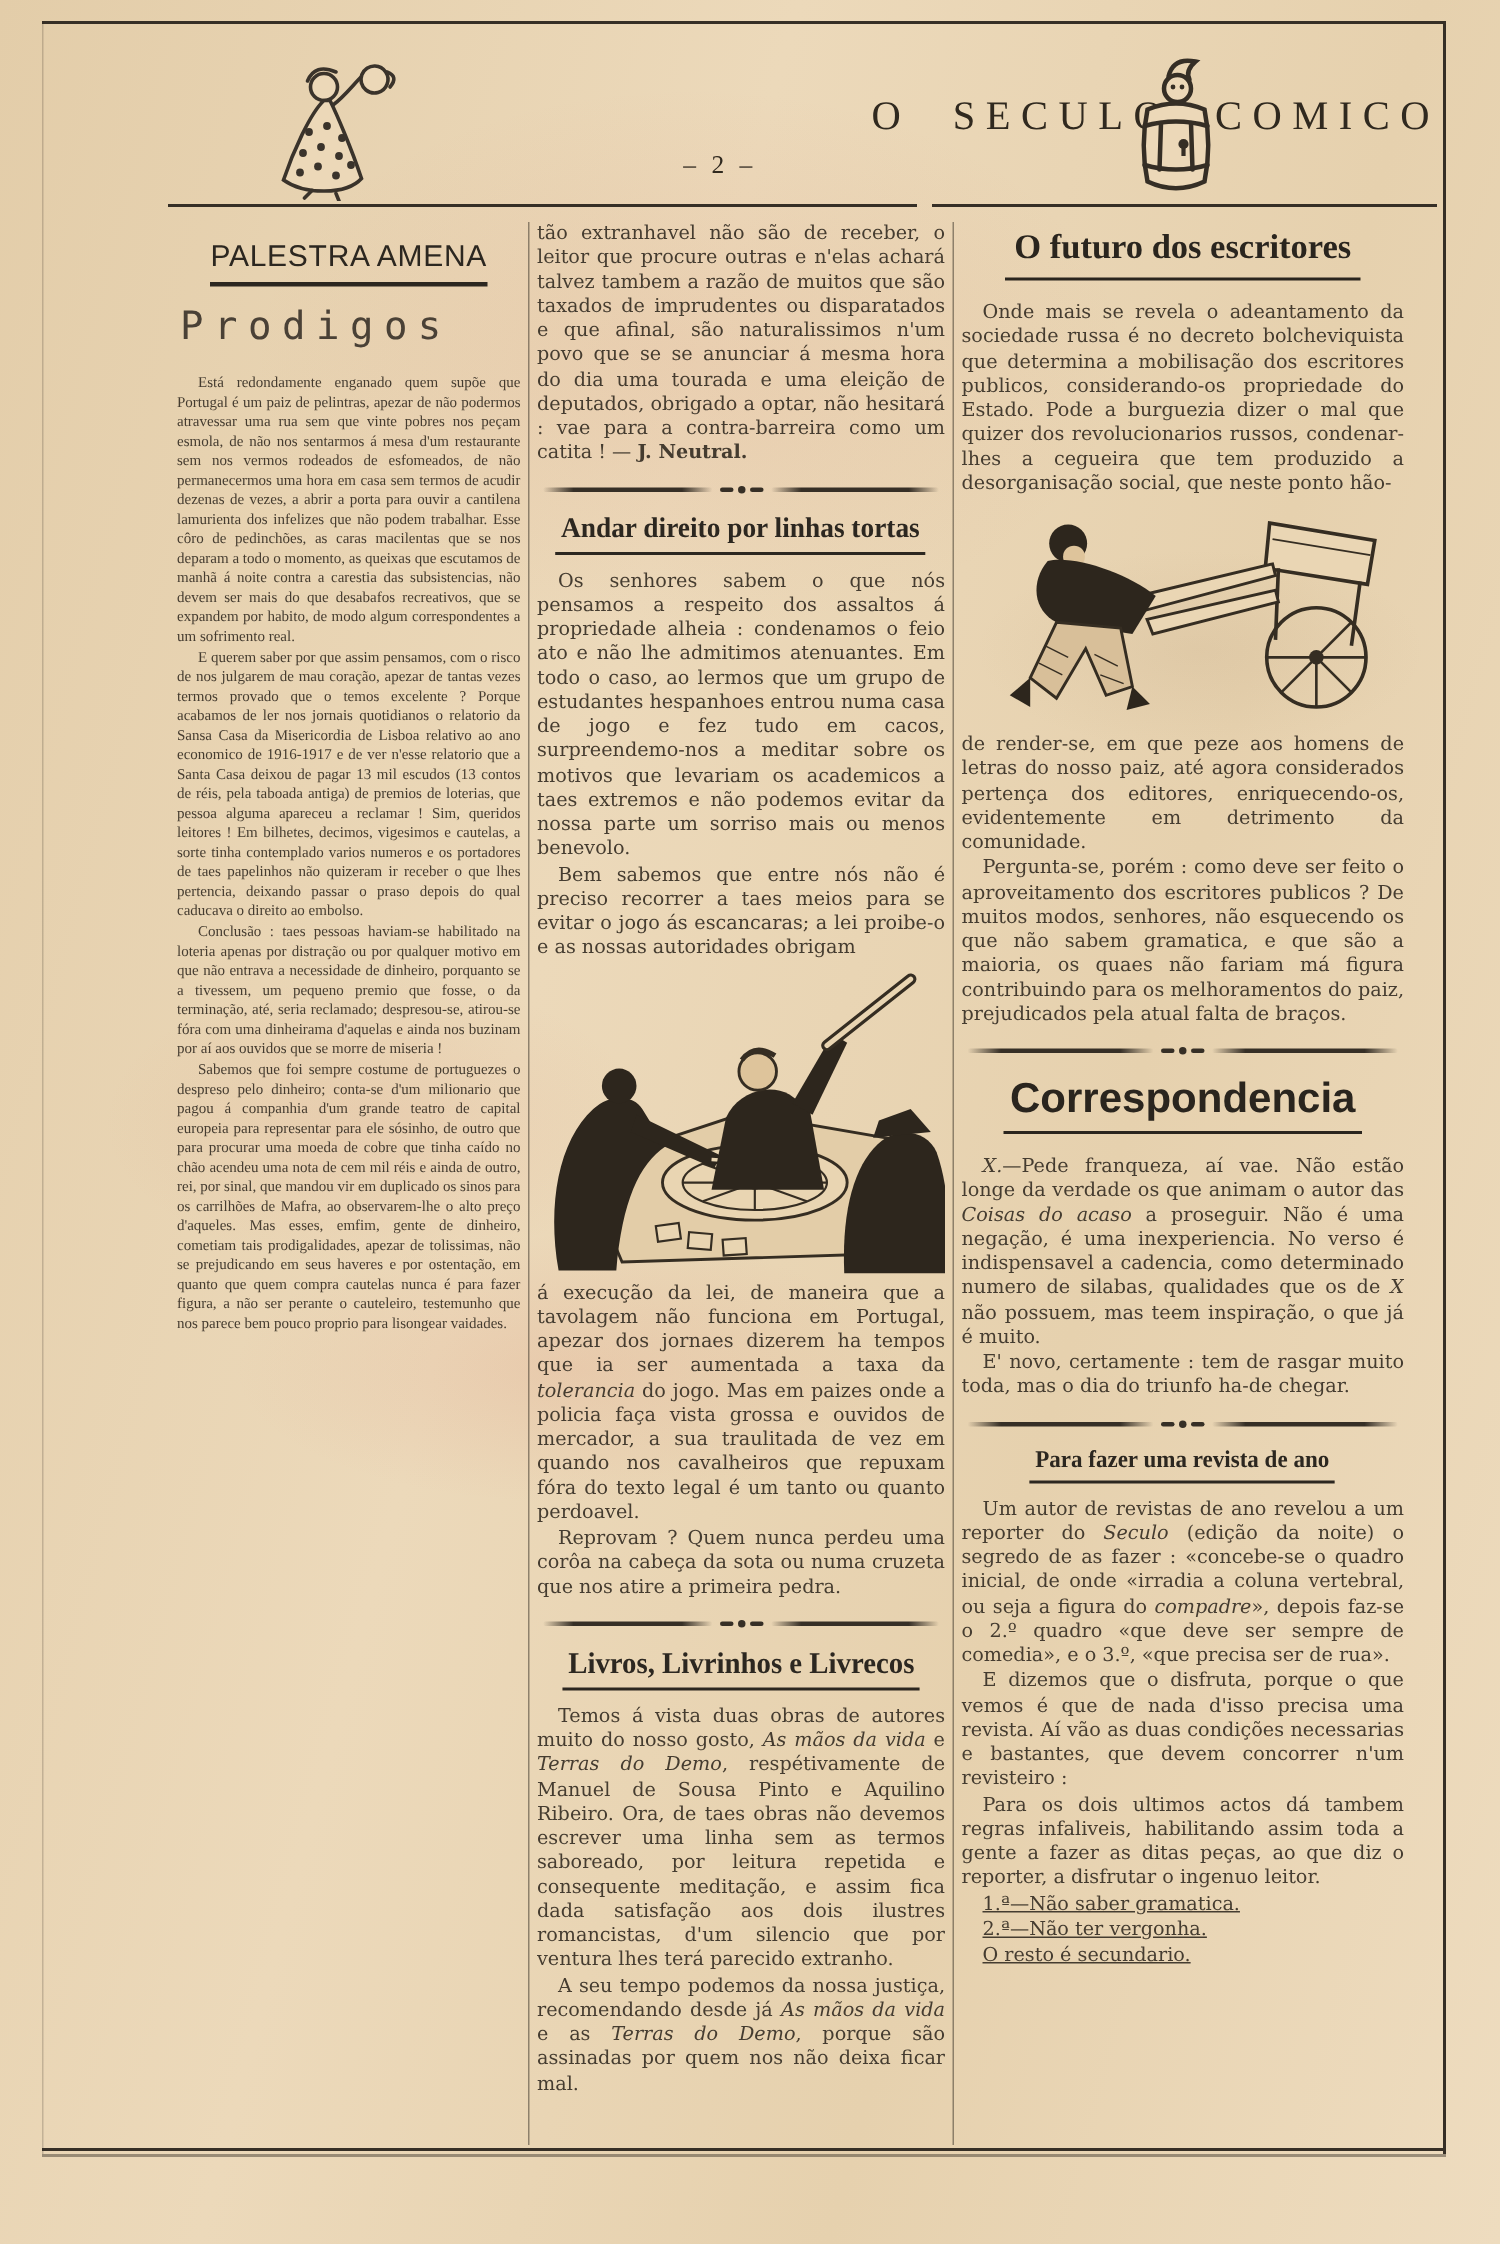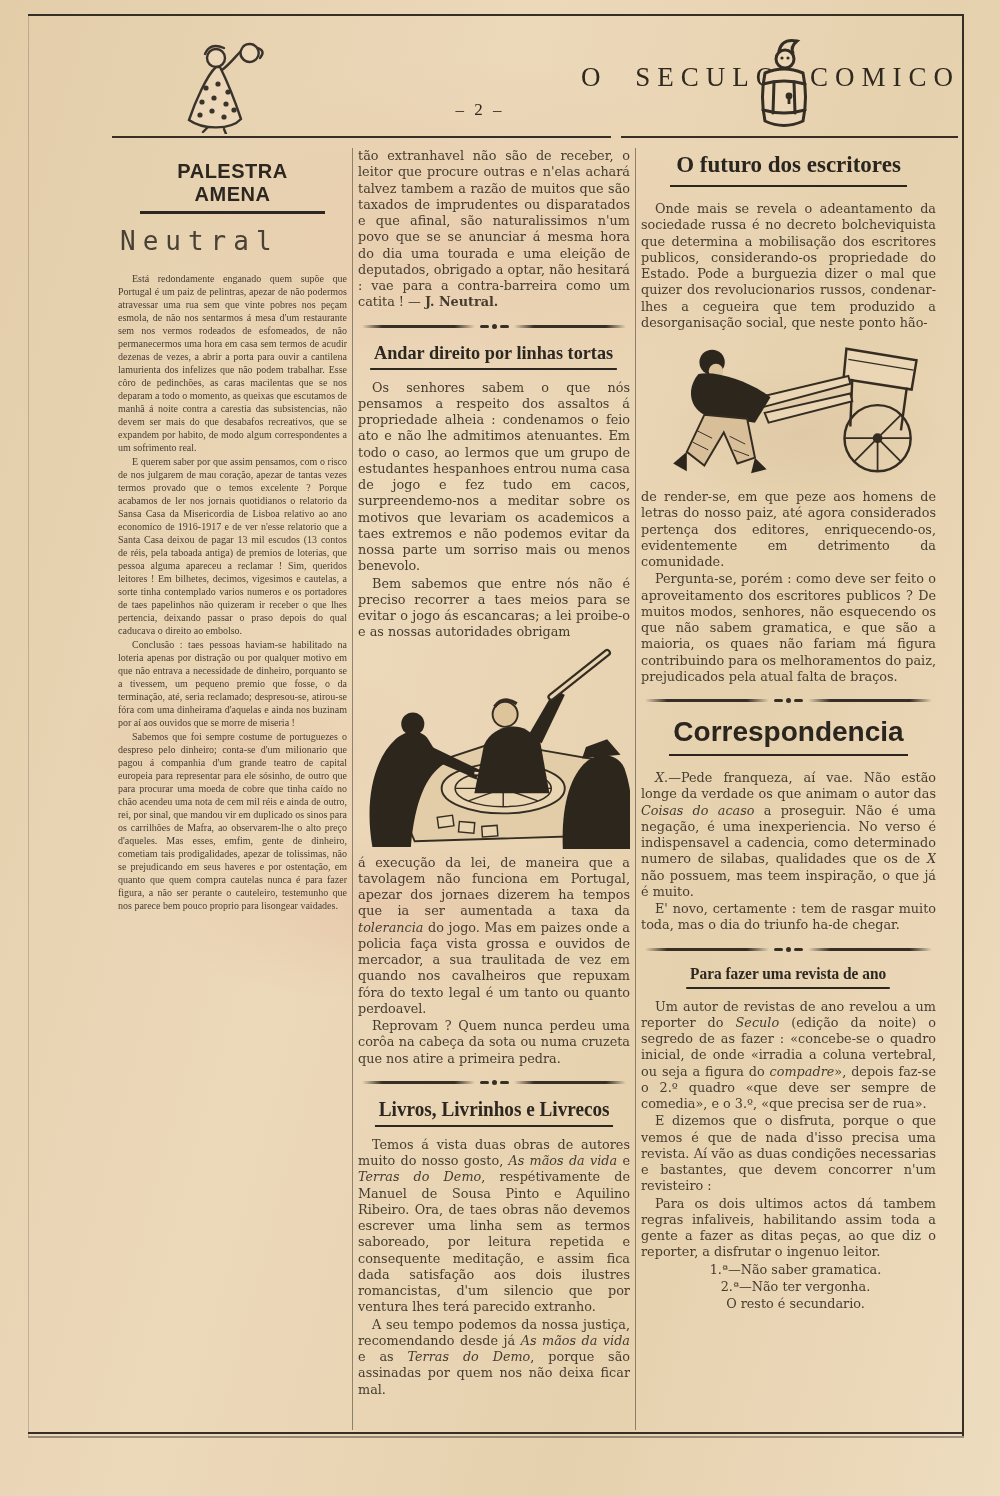--- a/index.html
+++ b/index.html
@@ -28,23 +28,23 @@
   .header-rule{position:absolute;top:136px;left:112px;width:846px;height:2px;
     background:linear-gradient(to right,#362f26 0 59%,rgba(54,47,38,0) 59% 60.2%,#362f26 60.2% 100%);}
   
   .cols{position:absolute;top:148px;left:118px;width:824px;height:1282px;display:flex;align-items:stretch;}
   .col{overflow:hidden;}
   .col1{width:229px;}.col2{width:272px;}.col3{width:295px;}
   .vrule{width:1px;margin:0 5px;background:rgba(50,43,34,0.5);}
   .col p{margin:0 0 1px;text-indent:14px;text-align:justify;font-size:12.8px;line-height:1.27;}
   .col1 p{font-size:10px;line-height:1.3;font-family:Liberation Serif, serif;}
   .col p.noindent{text-indent:0;}
-  .col p.leftalign{text-align:center;}
-  
-  .kicker{font-family:"Liberation Sans", sans-serif;font-weight:700;font-size:20px;letter-spacing:0.5px;
+  .col p.leftalign{text-align:left;text-decoration:underline;}
+  
+  .kicker{font-family:"Liberation Sans", sans-serif;font-weight:400;font-size:20px;letter-spacing:0.5px;
     color:#2c2720;text-align:center;border-bottom:3px solid #2c2720;padding-bottom:5px;margin:12px 22px 10px;}
   .mono-title{font-family:"DejaVu Sans Mono", monospace;font-size:26px;letter-spacing:7px;color:#4a4136;margin:12px 0 16px 2px;}
   .cond{display:block;width:max-content;max-width:96%;margin:6px auto 10px;text-align:center;
     font-family:"Liberation Serif", serif;font-weight:700;color:#2c2720;
     border-bottom:2.5px solid #2c2720;padding:0 4px 4px;transform:scaleX(0.96);}
   .h-andar{font-size:19px;}
   .h-livros{font-size:20px;}
   .h-revista{font-size:16px;}
   .big-head{display:block;width:max-content;max-width:98%;margin:4px auto 14px;
     font-family:Liberation Serif, serif;font-weight:700;font-size:23px;color:#2a251e;
@@ -117,21 +117,21 @@
         <rect x="35.6" y="61" width="2.8" height="7"></rect>
     </g>
   </svg>
 
   <div class="header-rule"></div>
 
   <div class="cols">
 
     <div class="col col1">
       <div class="kicker">PALESTRA AMENA</div>
-      <div class="mono-title">Neutral</div>
+      <div class="mono-title">Prodigos</div>
       <p>Está redondamente enganado quem supõe que Portugal é um paiz de pelintras, apezar de não podermos atravessar uma rua sem que vinte pobres nos peçam esmola, de não nos sentarmos á mesa d'um restaurante sem nos vermos rodeados de esfomeados, de não permanecermos uma hora em casa sem termos de acudir dezenas de vezes, a abrir a porta para ouvir a cantilena lamurienta dos infelizes que não podem trabalhar. Esse côro de pedinchões, as caras macilentas que se nos deparam a todo o momento, as queixas que escutamos de manhã á noite contra a carestia das subsistencias, não devem ser mais do que desabafos recreativos, que se expandem por habito, de modo algum correspondentes a um sofrimento real.</p>
       <p>E querem saber por que assim pensamos, com o risco de nos julgarem de mau coração, apezar de tantas vezes termos provado que o temos excelente ? Porque acabamos de ler nos jornais quotidianos o relatorio da Sansa Casa da Misericordia de Lisboa relativo ao ano economico de 1916-1917 e de ver n'esse relatorio que a Santa Casa deixou de pagar 13 mil escudos (13 contos de réis, pela taboada antiga) de premios de loterias, que pessoa alguma apareceu a reclamar ! Sim, queridos leitores ! Em bilhetes, decimos, vigesimos e cautelas, a sorte tinha contemplado varios numeros e os portadores de taes papelinhos não quizeram ir receber o que lhes pertencia, deixando passar o praso depois do qual caducava o direito ao embolso.</p>
       <p>Conclusão : taes pessoas haviam-se habilitado na loteria apenas por distração ou por qualquer motivo em que não entrava a necessidade de dinheiro, porquanto se a tivessem, um pequeno premio que fosse, o da terminação, até, seria reclamado; despresou-se, atirou-se fóra com uma dinheirama d'aquelas e ainda nos buzinam por aí aos ouvidos que se morre de miseria !</p>
       <p>Sabemos que foi sempre costume de portuguezes o despreso pelo dinheiro; conta-se d'um milionario que pagou á companhia d'um grande teatro de capital europeia para representar para ele sósinho, de outro que para procurar uma moeda de cobre que tinha caído no chão acendeu uma nota de cem mil réis e ainda de outro, rei, por sinal, que mandou vir em duplicado os sinos para os carrilhões de Mafra, ao observarem-lhe o alto preço d'aqueles. Mas esses, emfim, gente de dinheiro, cometiam tais prodigalidades, apezar de tolissimas, não se prejudicando em seus haveres e por ostentação, em quanto que quem compra cautelas nunca é para fazer figura, a não ser perante o cauteleiro, testemunho que nos parece bem pouco proprio para lisongear vaidades.</p>
 
     </div>
 
     <div class="vrule"></div>
 
     <div class="col col2">

